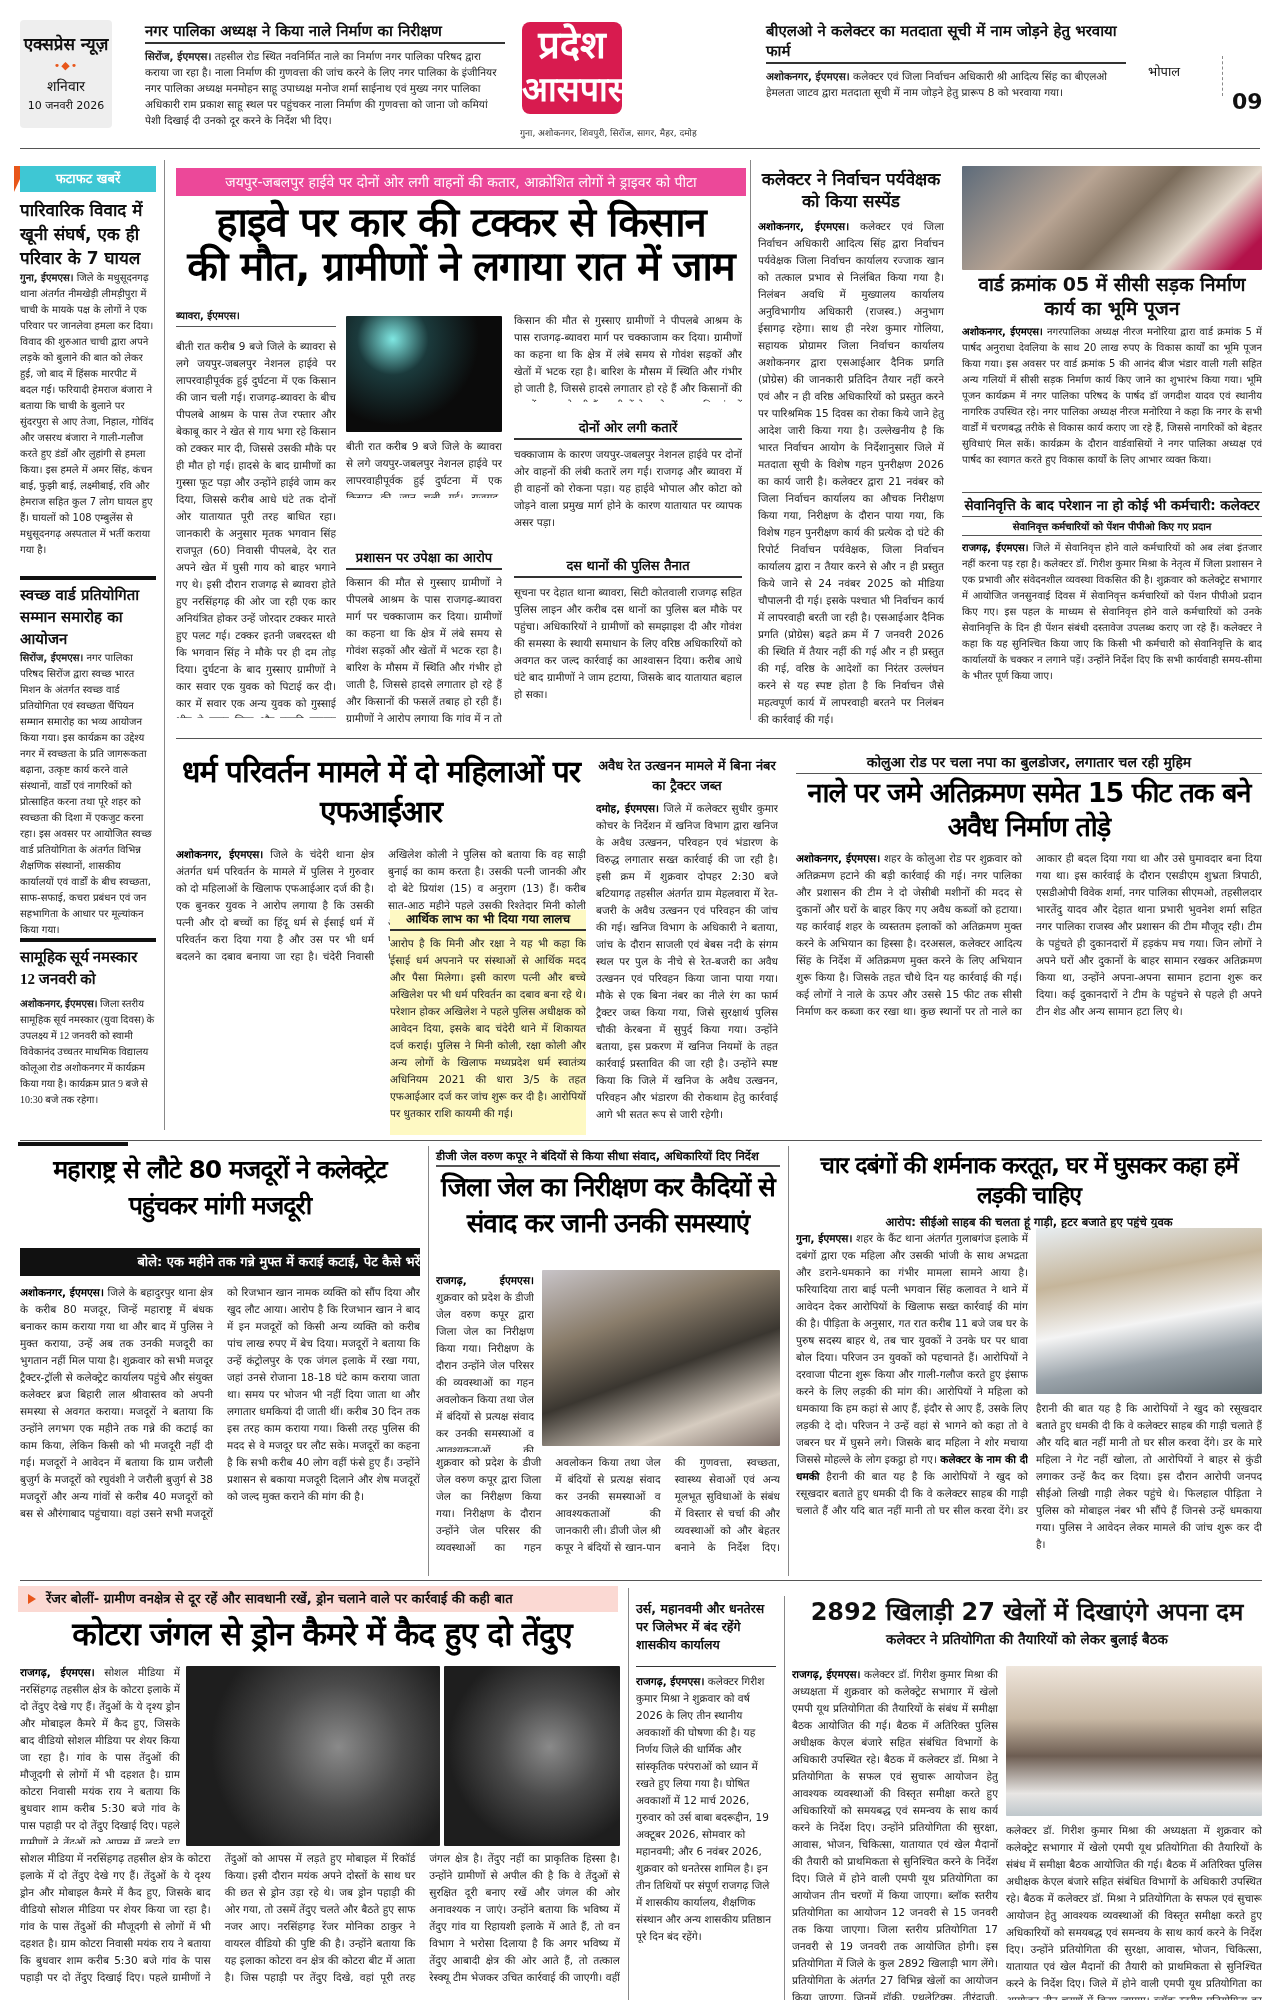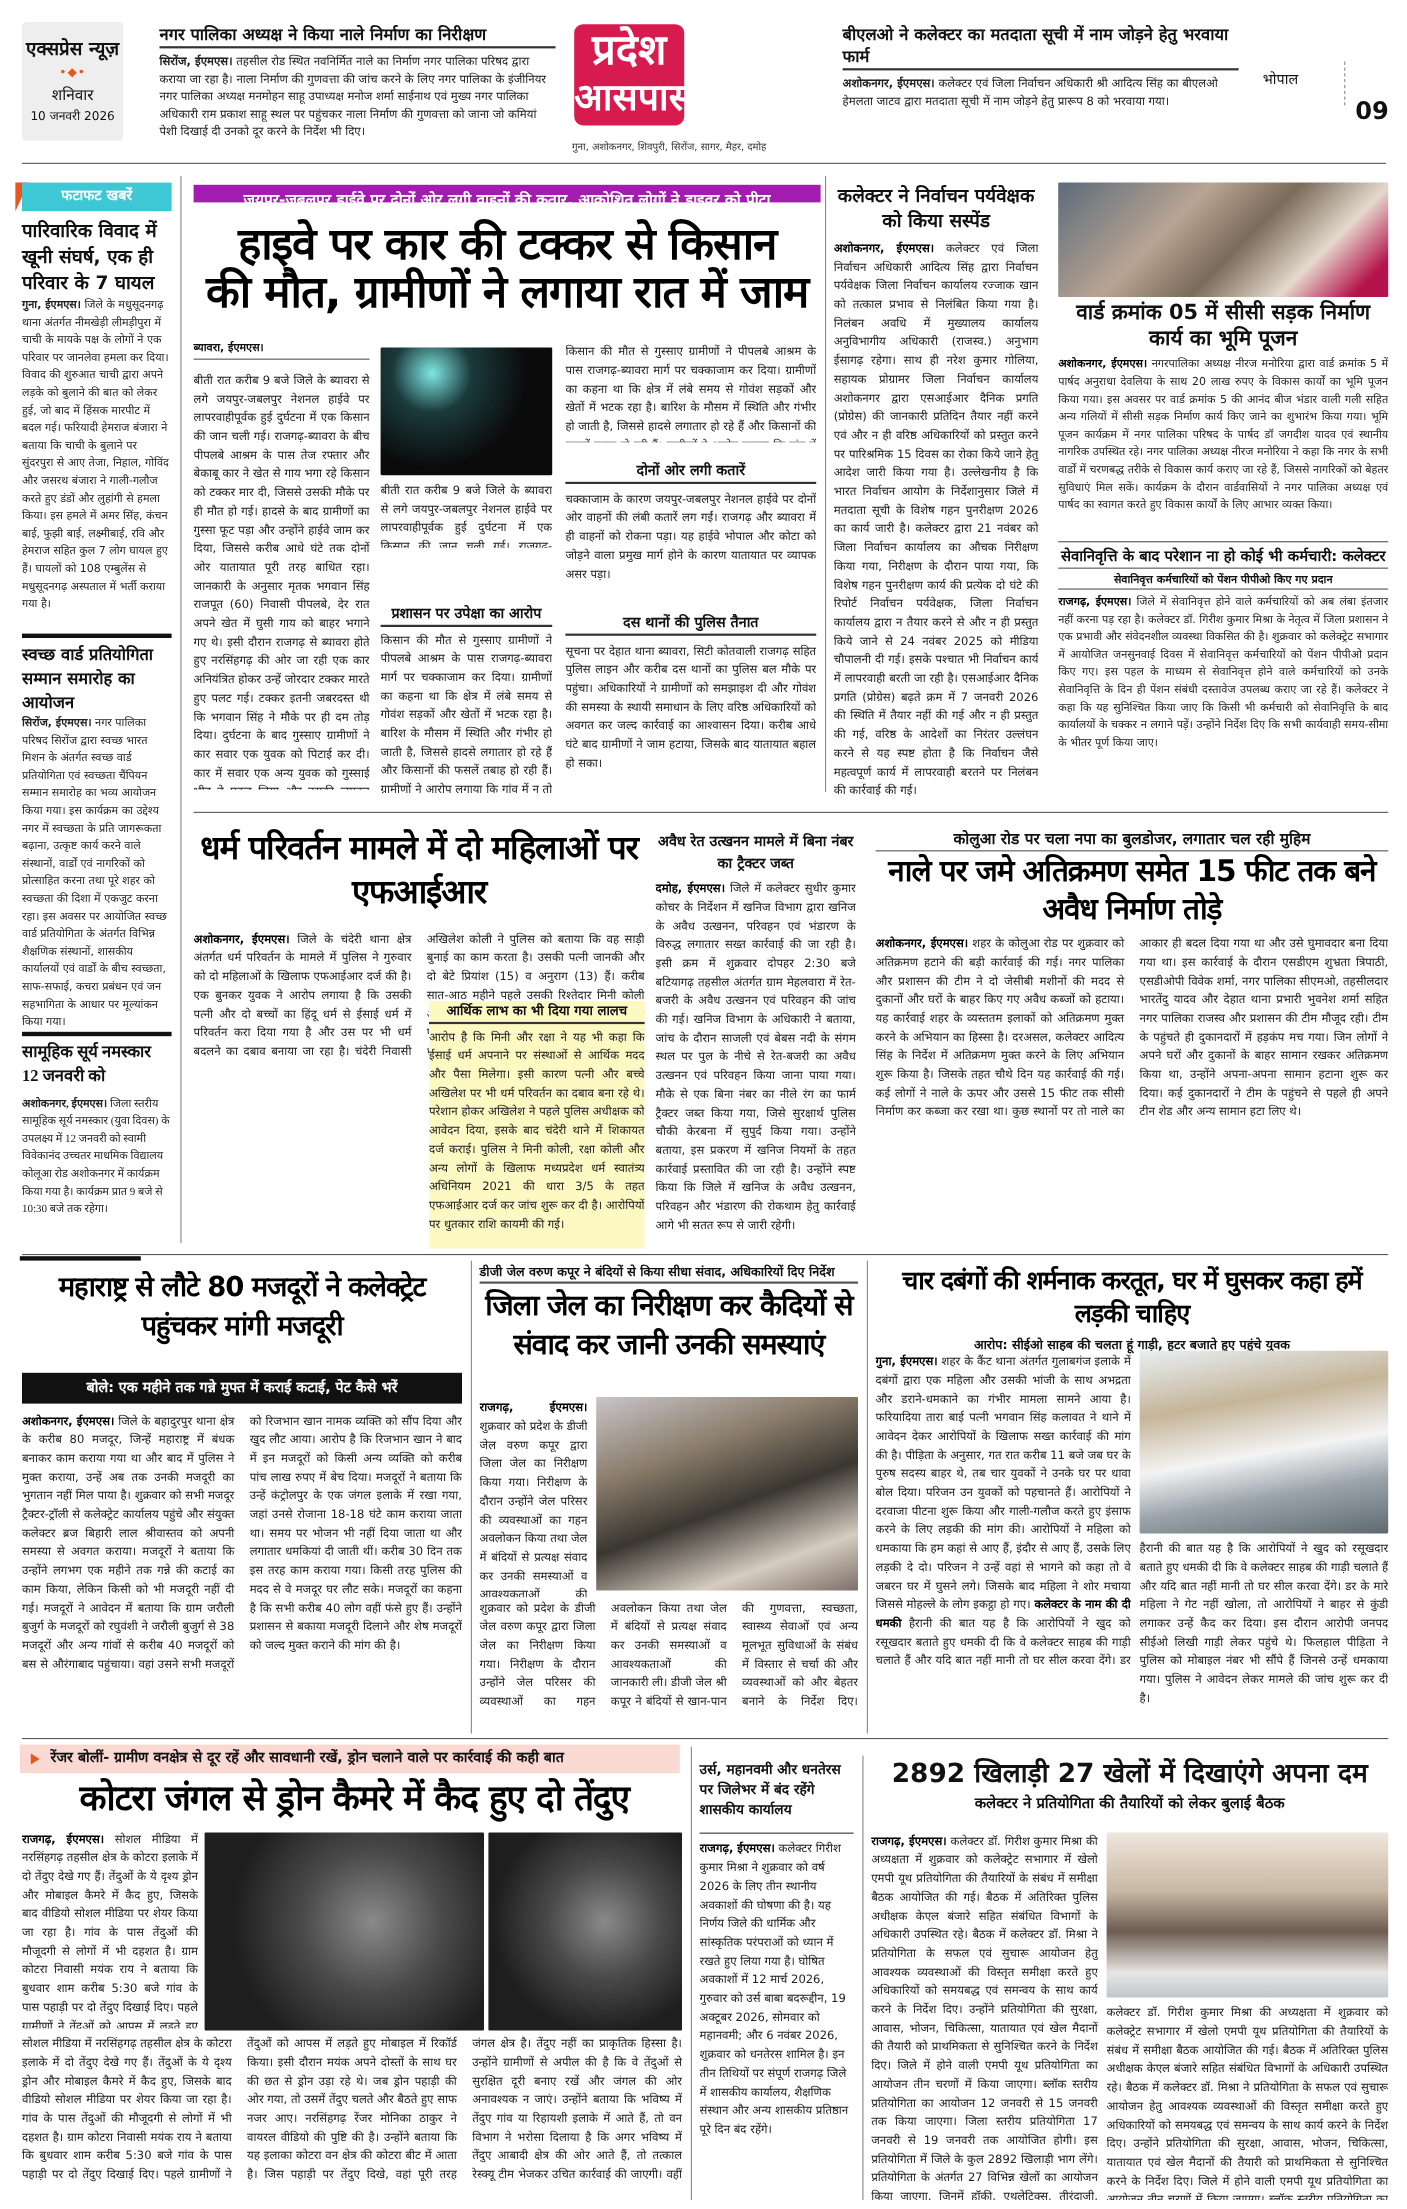--- a/index.html
+++ b/index.html
@@ -34,21 +34,21 @@
   .page-sep { left: 1222px; top: 56px; width: 1px; height: 40px; border-left: 1px dashed #888; }
   .page-no { left: 1232px; top: 56px; font-size: 22px; font-weight: bold; margin-top: 33px; }
 
   
   .fatafat { left: 20px; top: 166px; width: 136px; height: 26px; background: #3ec7d4; color: #fff; font-size: 13px; font-weight: bold; text-align: center; line-height: 26px; }
   .fatafat-flag { left: 14px; top: 166px; width: 0; height: 0; border-left: 12px solid #e8561a; border-bottom: 26px solid transparent; }
   .side-title { font-size: 17px; font-weight: bold; line-height: 24px; }
   .side-text { font-size: 10px; line-height: 16px; color: #222; }
 
   
-  .kicker-magenta { left: 176px; top: 168px; width: 570px; height: 16px; background: #a21caf; color: #fff; font-size: 14px; font-weight: bold; text-align: center; line-height: 28px; }
+  .kicker-magenta { left: 176px; top: 168px; width: 570px; height: 28px; background: #ec4899; color: #fff; font-size: 14px; font-weight: normal; text-align: center; line-height: 28px; }
   .mega-head { font-weight: 900; color: #000; line-height: 1.1; text-align: center; letter-spacing: -1px; }
   .subhead { font-size: 13px; font-weight: bold; text-align: center; border-bottom: 2px solid #333; padding-bottom: 2px; }
   .photo { position: absolute; border-radius: 1px; overflow: hidden; }
   .ph-dark { background: radial-gradient(circle at 30% 20%, #7fe7e2 0%, #1b3a3c 25%, #0b0b0b 60%); }
   .ph-people { background: linear-gradient(135deg, #5d6b7a 0%, #b8a493 35%, #7a6b5a 55%, #e4d9cc 75%, #b3124a 92%); }
   .ph-jail { background: linear-gradient(160deg, #c8c4c8 0%, #8a7d6b 30%, #3a3630 55%, #d6ccc0 80%, #7d6f68 100%); }
   .ph-car { background: linear-gradient(170deg, #e8eef2 0%, #c5b59a 30%, #f4f4f4 55%, #9aa3aa 75%, #5f6a70 100%); }
   .ph-forest { background: radial-gradient(circle at 60% 45%, #8a8a8a 0%, #4a4a4a 35%, #1e1e1e 70%); }
   .ph-meeting { background: linear-gradient(180deg, #efe6dc 0%, #c8b8a4 35%, #6d5d52 60%, #e8e6e4 85%, #bfc7cc 100%); }
 
@@ -181,21 +181,21 @@
   <div class="mega-head" style="font-size:27px;line-height:34px;margin-top:2px;">नाले पर जमे अतिक्रमण समेत 15 फीट तक बने अवैध निर्माण तोड़े</div>
   <div class="cols2 body-text" style="margin-top:6px;height:280px;overflow:hidden;">
     <b>अशोकनगर, ईएमएस।</b><span> शहर के कोलुआ रोड पर शुक्रवार को अतिक्रमण हटाने की बड़ी कार्रवाई की गई। नगर पालिका और प्रशासन की टीम ने दो जेसीबी मशीनों की मदद से दुकानों और घरों के बाहर किए गए अवैध कब्जों को हटाया। यह कार्रवाई शहर के व्यस्ततम इलाकों को अतिक्रमण मुक्त करने के अभियान का हिस्सा है। दरअसल, कलेक्टर आदित्य सिंह के निर्देश में अतिक्रमण मुक्त करने के लिए अभियान शुरू किया है। जिसके तहत चौथे दिन यह कार्रवाई की गई। कई लोगों ने नाले के ऊपर और उससे 15 फीट तक सीसी निर्माण कर कब्जा कर रखा था। कुछ स्थानों पर तो नाले का आकार ही बदल दिया गया था और उसे घुमावदार बना दिया गया था। इस कार्रवाई के दौरान एसडीएम शुभ्रता त्रिपाठी, एसडीओपी विवेक शर्मा, नगर पालिका सीएमओ, तहसीलदार भारतेंदु यादव और देहात थाना प्रभारी भुवनेश शर्मा सहित नगर पालिका राजस्व और प्रशासन की टीम मौजूद रही। टीम के पहुंचते ही दुकानदारों में हड़कंप मच गया। जिन लोगों ने अपने घरों और दुकानों के बाहर सामान रखकर अतिक्रमण किया था, उन्होंने अपना-अपना सामान हटाना शुरू कर दिया। कई दुकानदारों ने टीम के पहुंचने से पहले ही अपने टीन शेड और अन्य सामान हटा लिए थे।</span>
   </div>
 </div>
 
 <div class="thinrule" style="left:20px;top:1140px;width:1242px;"></div>
 
 <div class="hrule" style="left:18px;top:1142px;width:110px;height:4px;"></div>
 <div class="abs mega-head" style="left:20px;top:1152px;width:400px;font-size:25px;line-height:36px;font-weight:bold;">महाराष्ट्र से लौटे 80 मजदूरों ने कलेक्ट्रेट पहुंचकर  मांगी मजदूरी</div>
-<div class="abs black-banner" style="left:20px;top:1248px;width:400px;height:28px;font-size:13px;">बोले: एक महीने तक गन्ने मुफ्त में कराई कटाई, पेट कैसे भरें</div>
+<div class="abs black-banner" style="left:20px;top:1248px;width:400px;height:28px;font-size:13px;text-align:right;">बोले: एक महीने तक गन्ने मुफ्त में कराई कटाई, पेट कैसे भरें</div>
 <div class="abs cols2 body-text" style="left:20px;top:1284px;width:400px;height:286px;overflow:hidden;">
   <b>अशोकनगर, ईएमएस।</b><span> जिले के बहादुरपुर थाना क्षेत्र के करीब 80 मजदूर, जिन्हें महाराष्ट्र में बंधक बनाकर काम कराया गया था और बाद में पुलिस ने मुक्त कराया, उन्हें अब तक उनकी मजदूरी का भुगतान नहीं मिल पाया है। शुक्रवार को सभी मजदूर ट्रैक्टर-ट्रॉली से कलेक्ट्रेट कार्यालय पहुंचे और संयुक्त कलेक्टर ब्रज बिहारी लाल श्रीवास्तव को अपनी समस्या से अवगत कराया। मजदूरों ने बताया कि उन्होंने लगभग एक महीने तक गन्ने की कटाई का काम किया, लेकिन किसी को भी मजदूरी नहीं दी गई। मजदूरों ने आवेदन में बताया कि ग्राम जरौली बुजुर्ग के मजदूरों को रघुवंशी ने जरौली बुजुर्ग से 38 मजदूरों और अन्य गांवों से करीब 40 मजदूरों को बस से औरंगाबाद पहुंचाया। वहां उसने सभी मजदूरों को रिजभान खान नामक व्यक्ति को सौंप दिया और खुद लौट आया। आरोप है कि रिजभान खान ने बाद में इन मजदूरों को किसी अन्य व्यक्ति को करीब पांच लाख रुपए में बेच दिया। मजदूरों ने बताया कि उन्हें कंट्रोलपुर के एक जंगल इलाके में रखा गया, जहां उनसे रोजाना 18-18 घंटे काम कराया जाता था। समय पर भोजन भी नहीं दिया जाता था और लगातार धमकियां दी जाती थीं। करीब 30 दिन तक इस तरह काम कराया गया। किसी तरह पुलिस की मदद से वे मजदूर घर लौट सके। मजदूरों का कहना है कि सभी करीब 40 लोग वहीं फंसे हुए हैं। उन्होंने प्रशासन से बकाया मजदूरी दिलाने और शेष मजदूरों को जल्द मुक्त कराने की मांग की है।</span>
 </div>
 
 <div class="vrule" style="left:428px;top:1146px;height:430px;"></div>
 
 <div class="abs" style="left:436px;top:1148px;width:344px;">
   <div style="font-size:11.5px;font-weight:bold;border-bottom:2px solid #555;padding-bottom:2px;">डीजी जेल वरुण कपूर ने बंदियों से किया सीधा संवाद, अधिकारियों दिए निर्देश</div>
   <div class="mega-head" style="font-size:26px;line-height:36px;font-weight:bold;margin-top:2px;">जिला जेल का निरीक्षण कर कैदियों से संवाद कर जानी उनकी समस्याएं</div>
 </div>

